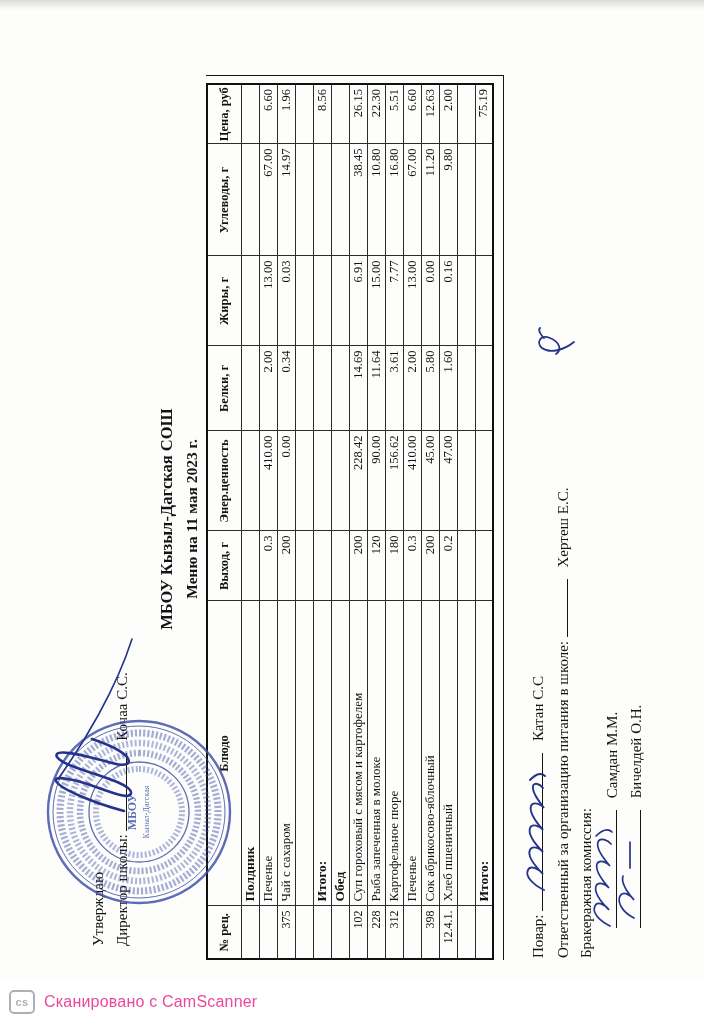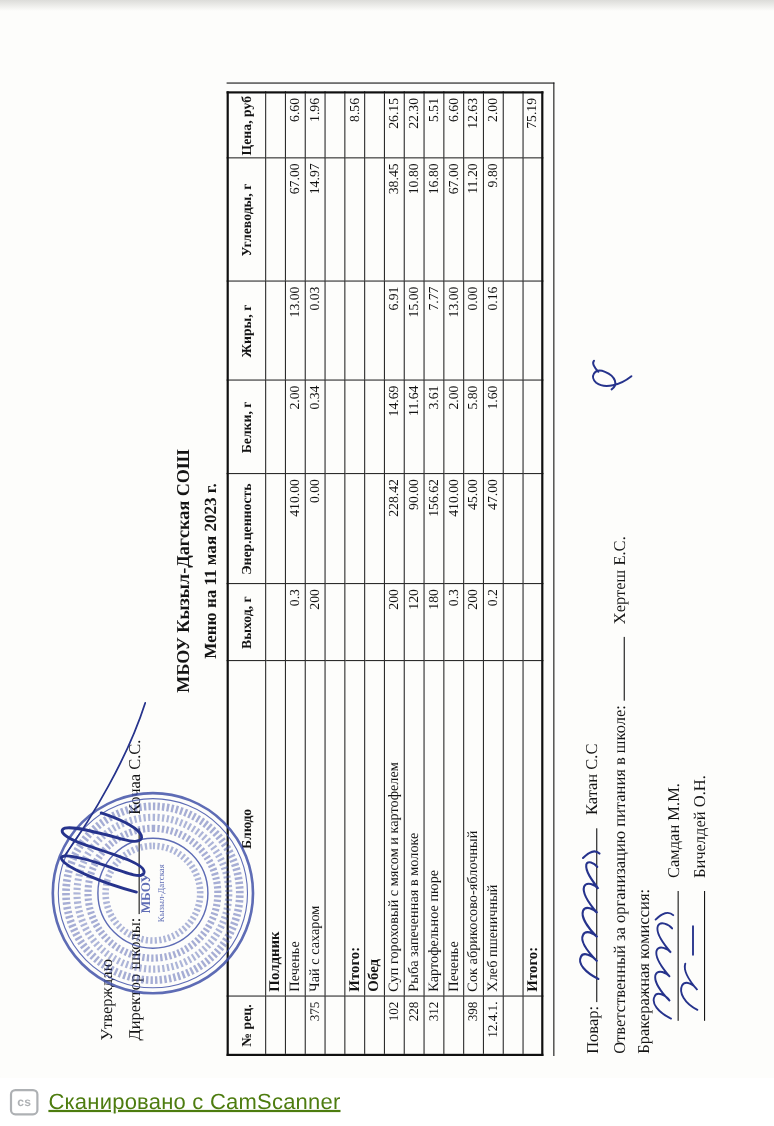--- a/index.html
+++ b/index.html
@@ -71,21 +71,21 @@
   .cs-bar{
     position:absolute;left:0;right:0;bottom:0;height:44px;background:#ffffff;z-index:10;
     display:flex;align-items:center;gap:9px;padding-left:9px;box-sizing:border-box;
     font-family:"Liberation Sans", sans-serif;
   }
   .cs-logo{
     width:22px;height:20px;border:2px solid var(--cs-gray);border-radius:5px;
     display:flex;align-items:center;justify-content:center;
     font-size:11px;font-weight:bold;color:var(--cs-gray);letter-spacing:.3px;
   }
-  .cs-text{font-size:20px;color:#4d7c0f;letter-spacing:.2px;text-decoration:underline;}
+  .cs-text{font-size:16px;color:#ec4899;letter-spacing:.2px;}
   .stamp-wrap circle{fill:none;stroke:var(--stamp-blue);}
   .stamp-wrap text{fill:var(--stamp-blue);font-family:"Liberation Serif",serif;}
 </style>
 </head>
 <body>
 
 <div class="viewport">
   <div class="landscape">
 
     <div class="approval">

